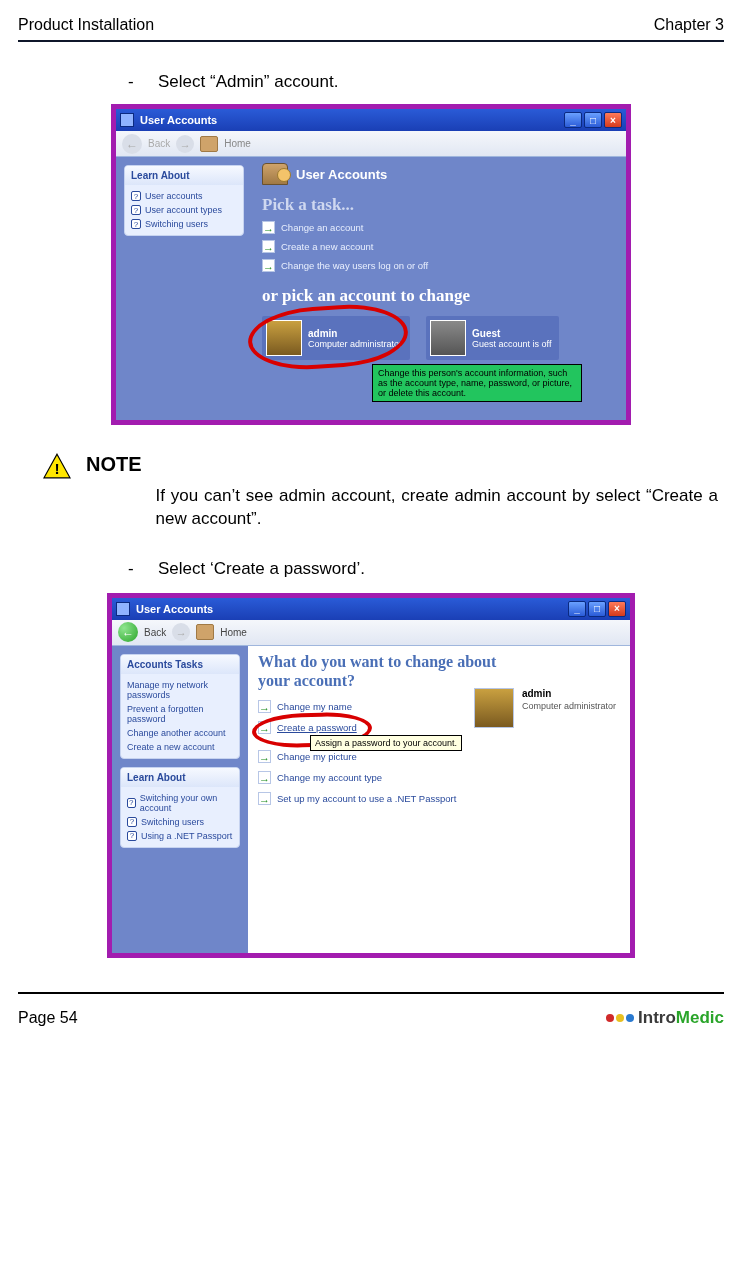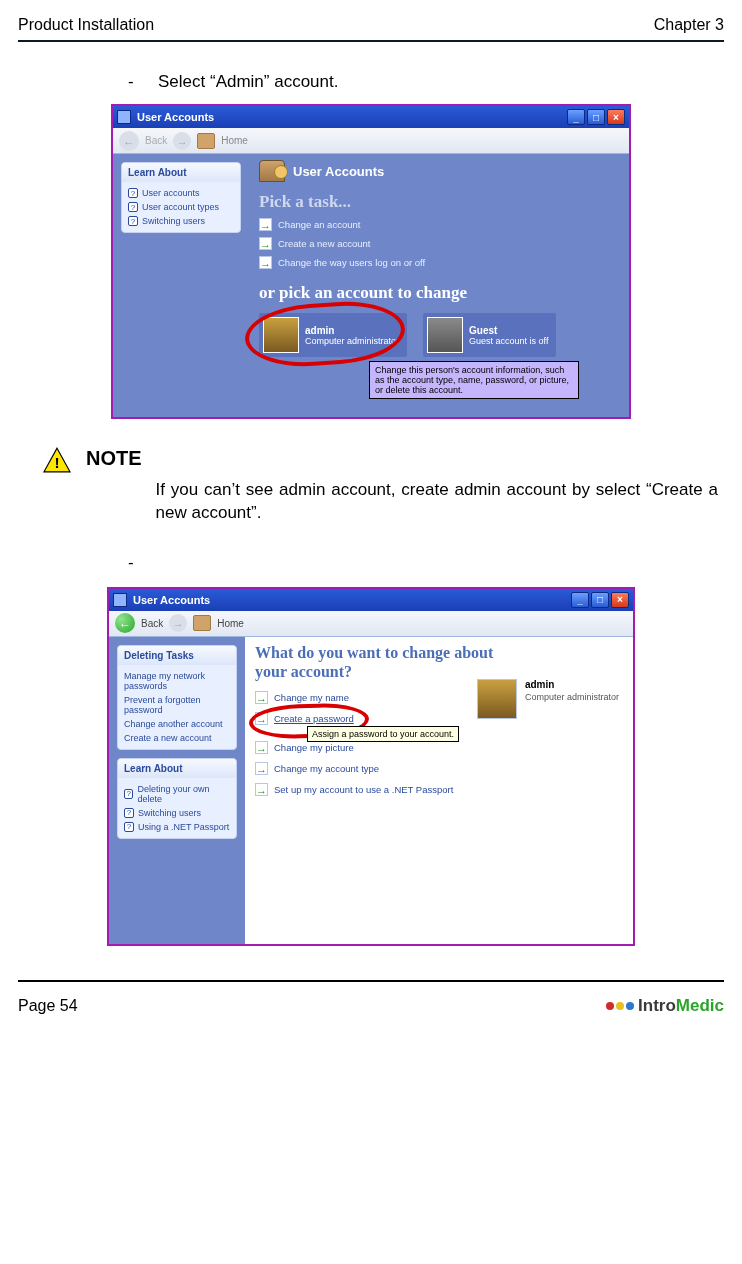--- a/index.html
+++ b/index.html
@@ -7,21 +7,21 @@
   .page { padding: 12px 18px; }
 
   .page-header { display: flex; justify-content: space-between; font-size: 16px; padding: 4px 0 6px 0; border-bottom: 2px solid #0f172a; }
 
   .body-content { padding: 16px 0 0 0; }
 
   .bullet-line { display: flex; gap: 20px; margin: 14px 0 10px 110px; font-size: 17px; }
   .dash { width: 10px; }
 
   
-  .xpwin { margin: 12px auto; width: 520px; border: 2px solid #a21caf; font-size: 10px; color: #fff; }
+  .xpwin { margin: 12px auto; width: 520px; border: 5px solid #a21caf; font-size: 10px; color: #fff; }
   .xpwin.large { width: 528px; }
   .titlebar { background: linear-gradient(#2a5bd7,#1a3fb5); height: 22px; display: flex; align-items: center; padding: 0 4px; }
   .titlebar .ticon { width: 14px; height: 14px; background: #8fb3ff; border: 1px solid #0b2a80; margin-right: 6px; }
   .titlebar .ttxt { flex: 1; font-weight: bold; font-size: 11px; }
   .winbtn { width: 18px; height: 16px; margin-left: 2px; border: 1px solid #0b2a80; border-radius: 2px; display: flex; align-items: center; justify-content: center; font-size: 10px; font-weight: bold; }
   .winbtn.min { background: linear-gradient(#6aa0ff,#2a5bd7); }
   .winbtn.max { background: linear-gradient(#6aa0ff,#2a5bd7); }
   .winbtn.close { background: linear-gradient(#ff7a5a,#d43a1c); }
 
   .toolbar { background: linear-gradient(#f5f7fb,#e1e7f3); height: 26px; display:flex; align-items:center; gap:6px; padding:0 6px; color:#888; border-bottom:1px solid #9fb6dd; }
@@ -54,21 +54,21 @@
   .acct { display:flex; align-items:center; gap:6px; background:#5a72bd; padding:4px 8px 4px 4px; border-radius:2px; }
   .acct .pic { width:36px; height:36px; border:1px solid #fff; }
   .acct.admin .pic { background: linear-gradient(#c9a040,#7a5a20); }
   .acct.guest .pic { background: linear-gradient(#8a8a8a,#555); }
   .acct-txt { display:flex; flex-direction:column; font-size:9px; color:#fff; }
   .acct-txt b { font-size:10px; }
 
   .ring { position:absolute; border:4px solid #d80000; border-radius:50%/60%; pointer-events:none; }
   .ring1 { width:160px; height:62px; left:-14px; top:-10px; transform:rotate(-4deg); }
 
-  .tooltip { position:absolute; background:#c4b5fd; border:1px solid #000; color:#000; font-size:9px; padding:3px 5px; width:210px; }
+  .tooltip { position:absolute; background:#22c55e; border:1px solid #000; color:#000; font-size:9px; padding:3px 5px; width:210px; }
   .tooltip1 { left:110px; top:48px; }
 
   
   .mainarea.white { background:#fff; color:#000; }
   .hdr2 { color:#4a6fb6; font-family: Georgia, serif; font-size:16px; font-weight:bold; line-height:1.2; margin-bottom:10px; }
   .acct-summary { position:absolute; right:14px; top:42px; display:flex; gap:8px; align-items:flex-start; }
   .acct-summary .pic2 { width:40px; height:40px; border:1px solid #b7c6e6; background:linear-gradient(#c9a040,#7a5a20); }
   .acct-summary .txt2 { font-size:9px; color:#555; }
   .acct-summary .txt2 b { color:#000; font-size:10px; display:block; margin-bottom:2px; }
 
@@ -196,62 +196,63 @@
             <polygon points="12,1 23,21 1,21" fill="#ffe600" stroke="#000" stroke-width="1"></polygon>
             <text x="12" y="18" text-anchor="middle" font-size="13" font-weight="bold" fill="#000">!</text>
           </svg>
       </div>
       <div class="note-label">NOTE</div>
       <div class="note-text">If you can’t see admin account, create admin account by select “Create a new account”.</div>
     </div>
 
     <div class="bullet-line" style="margin-top:28px;">
       <span class="dash">-</span>
+      <span>Select ‘Create a password’.</span>
     </div>
 
     <div class="xpwin large" style="margin-top:14px;">
       <div class="titlebar">
         <div class="ticon"></div>
         <div class="ttxt">User Accounts</div>
         <div class="winbtn min">_</div>
         <div class="winbtn max">□</div>
         <div class="winbtn close">×</div>
       </div>
       <div class="toolbar">
         <div class="tool-back">←</div>
         <span style="font-size:10px;color:#444;">Back</span>
         <div class="tool-fwd">→</div>
         <div class="tool-home"></div>
         <span style="font-size:10px;color:#444;">Home</span>
       </div>
       <div class="xpbody">
         <div class="sidepanel">
           <div class="card">
-            <div class="card-head">Deleting Tasks</div>
+            <div class="card-head">Accounts Tasks</div>
             <div class="card-body">
               <div class="card-item">
                   <span>Manage my network passwords</span>
                 </div>
               <div class="card-item">
                   <span>Prevent a forgotten password</span>
                 </div>
               <div class="card-item">
                   <span>Change another account</span>
                 </div>
               <div class="card-item">
                   <span>Create a new account</span>
                 </div>
             </div>
           </div>
           <div class="card">
             <div class="card-head">Learn About</div>
             <div class="card-body">
               <div class="card-item">
                   <span class="qicon">?</span>
-                  <span>Deleting your own delete</span>
+                  <span>Switching your own account</span>
                 </div>
               <div class="card-item">
                   <span class="qicon">?</span>
                   <span>Switching users</span>
                 </div>
               <div class="card-item">
                   <span class="qicon">?</span>
                   <span>Using a .NET Passport</span>
                 </div>
             </div>

